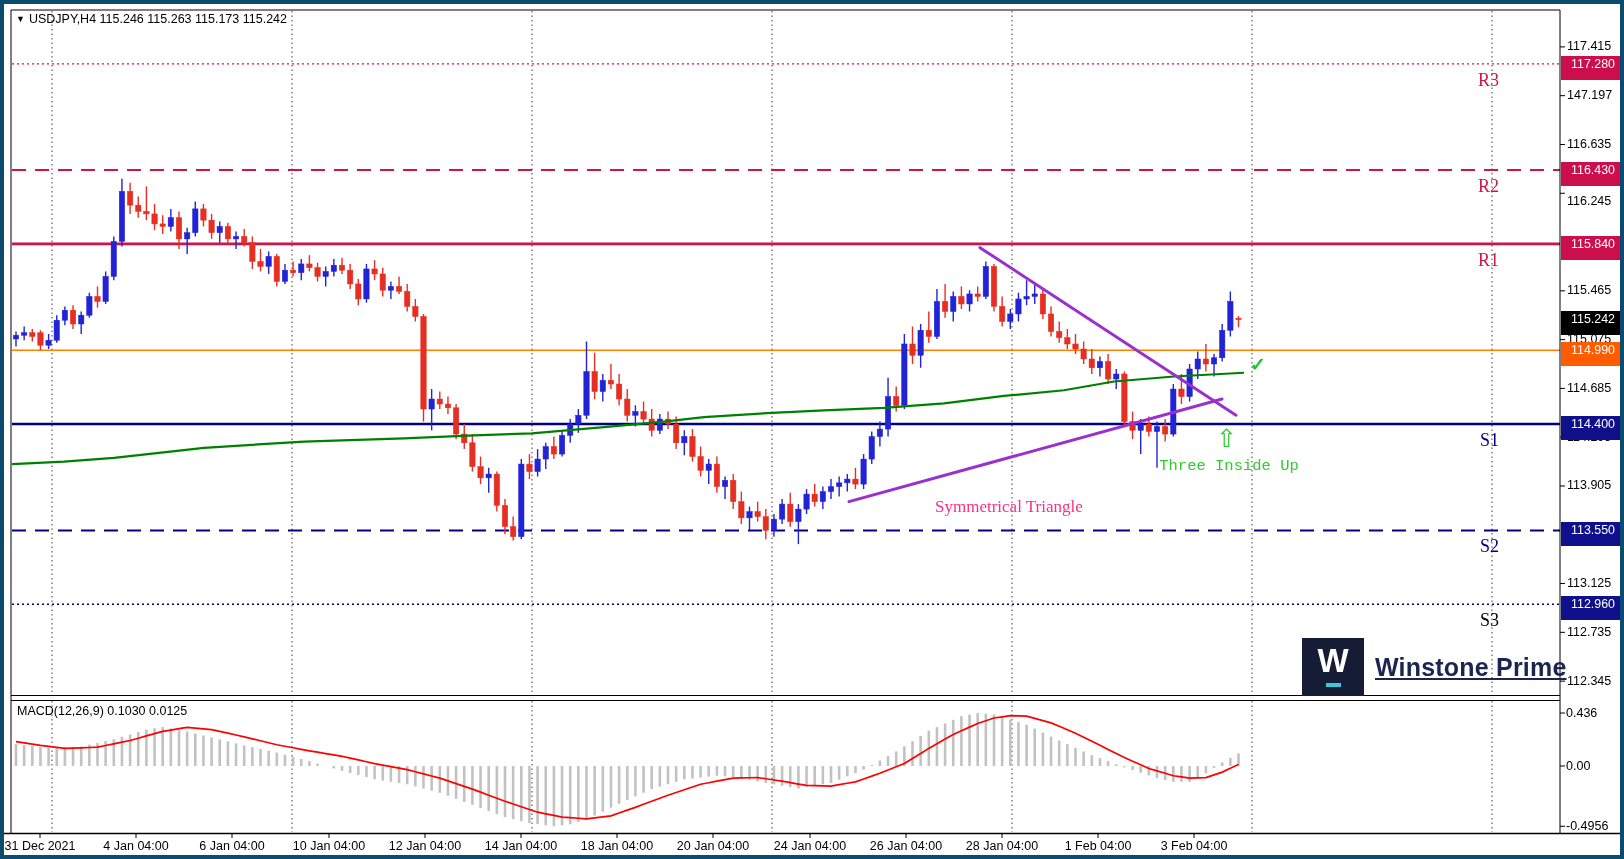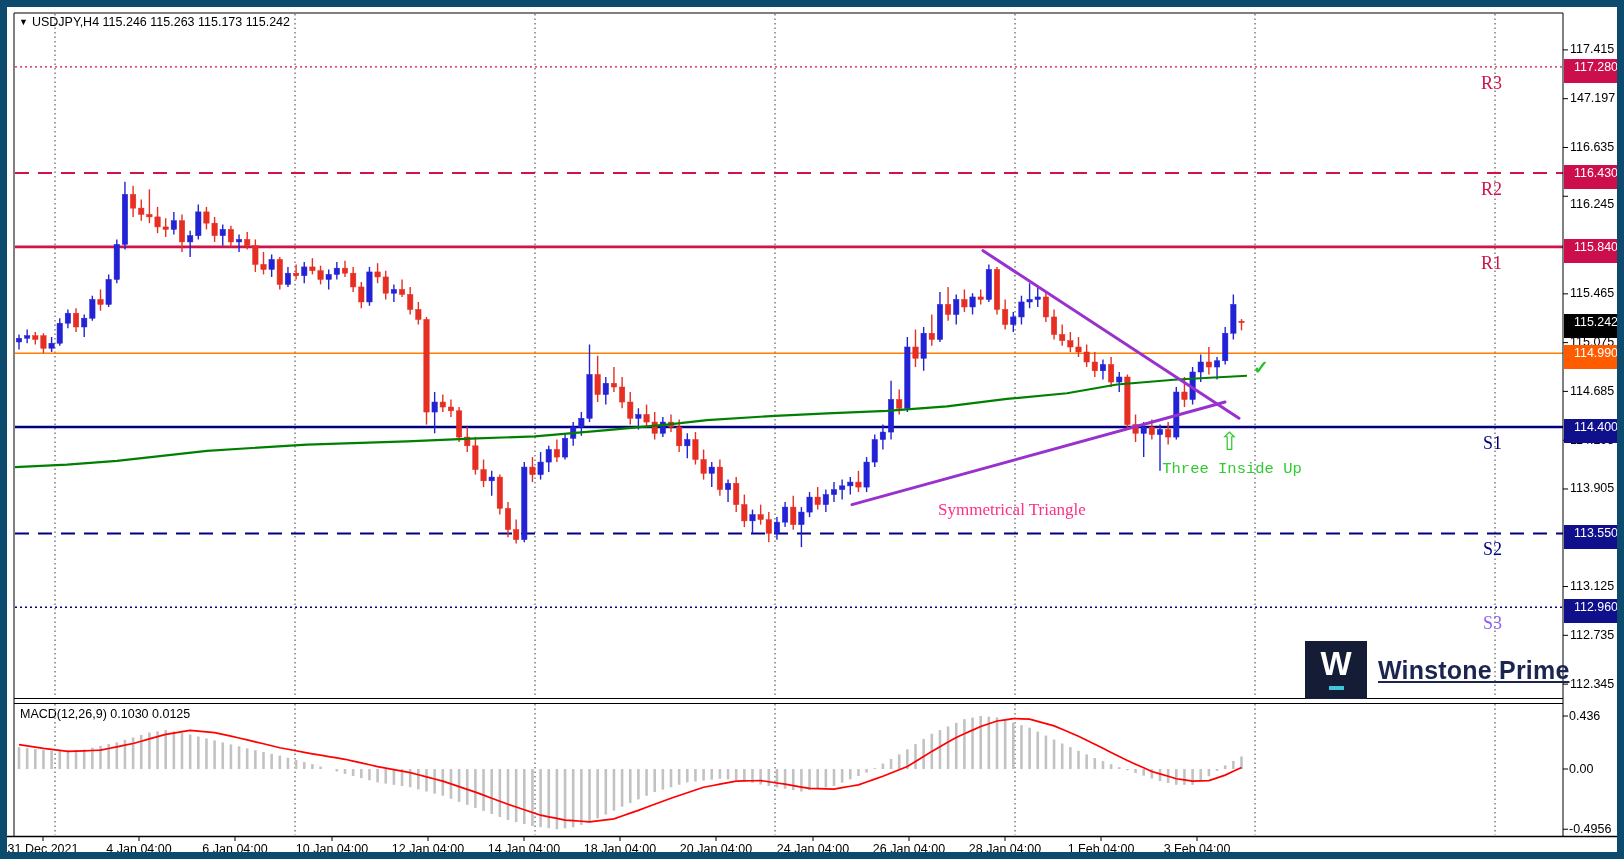--- a/index.html
+++ b/index.html
@@ -1,17 +1,17 @@
 <!DOCTYPE html>
 <html><head>
 <meta charset="utf-8">
 <style>
   html,body{margin:0;padding:0;background:#fff;}
   #window{position:relative;width:1624px;height:859px;background:#ffffff;overflow:hidden;
-          border:7px solid #0c4a6e;box-sizing:border-box;
+          border:4px solid #0c4a6e;box-sizing:border-box;
           font-family:"Liberation Sans",sans-serif;}
   #chart-svg{position:absolute;left:0;top:0;}
   #overlay{position:absolute;left:0;top:0;width:1624px;height:859px;pointer-events:none;}
   .abs{position:absolute;white-space:nowrap;}
   #symbol-bar{left:12px;top:8px;font-size:12.5px;color:#000;}
   #symbol-caret{display:inline-block;font-size:9px;vertical-align:1px;margin-right:4px;color:#000;}
   #macd-label{left:13px;top:700px;font-size:12.5px;color:#000;}
   .price-tick{left:1563px;width:60px;font-size:12.5px;color:#000;}
   .badge{left:1557px;width:64px;height:24px;font-size:12.4px;line-height:16px;text-align:center;color:#fff;}
   .time-label{width:130px;text-align:center;top:835px;font-size:12.5px;color:#000;}
@@ -580,21 +580,21 @@
       <div class="abs badge" style="top: 338.247px; background: rgb(255, 92, 0);">114.990</div>
       <div class="abs badge" style="top: 412.051px; background: rgb(16, 16, 140);">114.400</div>
       <div class="abs badge" style="top: 518.378px; background: rgb(16, 16, 140);">113.550</div>
       <div class="abs badge" style="top: 592.182px; background: rgb(16, 16, 140);">112.960</div>
       <div class="abs badge" style="top: 306.724px; background: rgb(0, 0, 0);">115.242</div>
       <div class="abs pivot" style="top: 65.7891px; color: rgb(208, 19, 72);">R3</div>
       <div class="abs pivot" style="top: 172.116px; color: rgb(208, 19, 72);">R2</div>
       <div class="abs pivot" style="top: 245.92px; color: rgb(208, 19, 72);">R1</div>
       <div class="abs pivot" style="top: 426.051px; color: rgb(0, 0, 128);">S1</div>
       <div class="abs pivot" style="top: 532.378px; color: rgb(0, 0, 128);">S2</div>
-      <div class="abs pivot" style="top: 606.182px; color: #8b5cf6;">S3</div>
+      <div class="abs pivot" style="top: 606.182px; color: #000000;">S3</div>
       <div class="abs time-label" style="left: -29px;">31 Dec 2021</div>
       <div class="abs time-label" style="left: 67px;">4 Jan 04:00</div>
       <div class="abs time-label" style="left: 163px;">6 Jan 04:00</div>
       <div class="abs time-label" style="left: 260px;">10 Jan 04:00</div>
       <div class="abs time-label" style="left: 356px;">12 Jan 04:00</div>
       <div class="abs time-label" style="left: 452px;">14 Jan 04:00</div>
       <div class="abs time-label" style="left: 548px;">18 Jan 04:00</div>
       <div class="abs time-label" style="left: 644px;">20 Jan 04:00</div>
       <div class="abs time-label" style="left: 741px;">24 Jan 04:00</div>
       <div class="abs time-label" style="left: 837px;">26 Jan 04:00</div>

